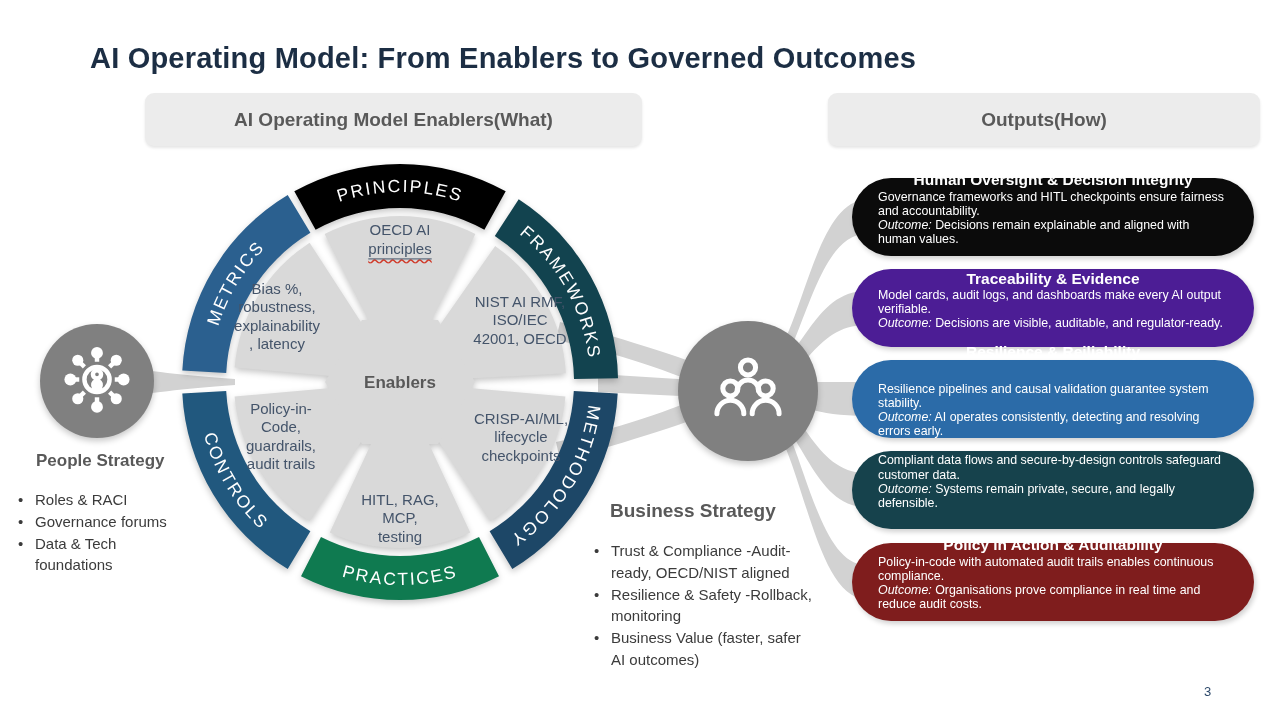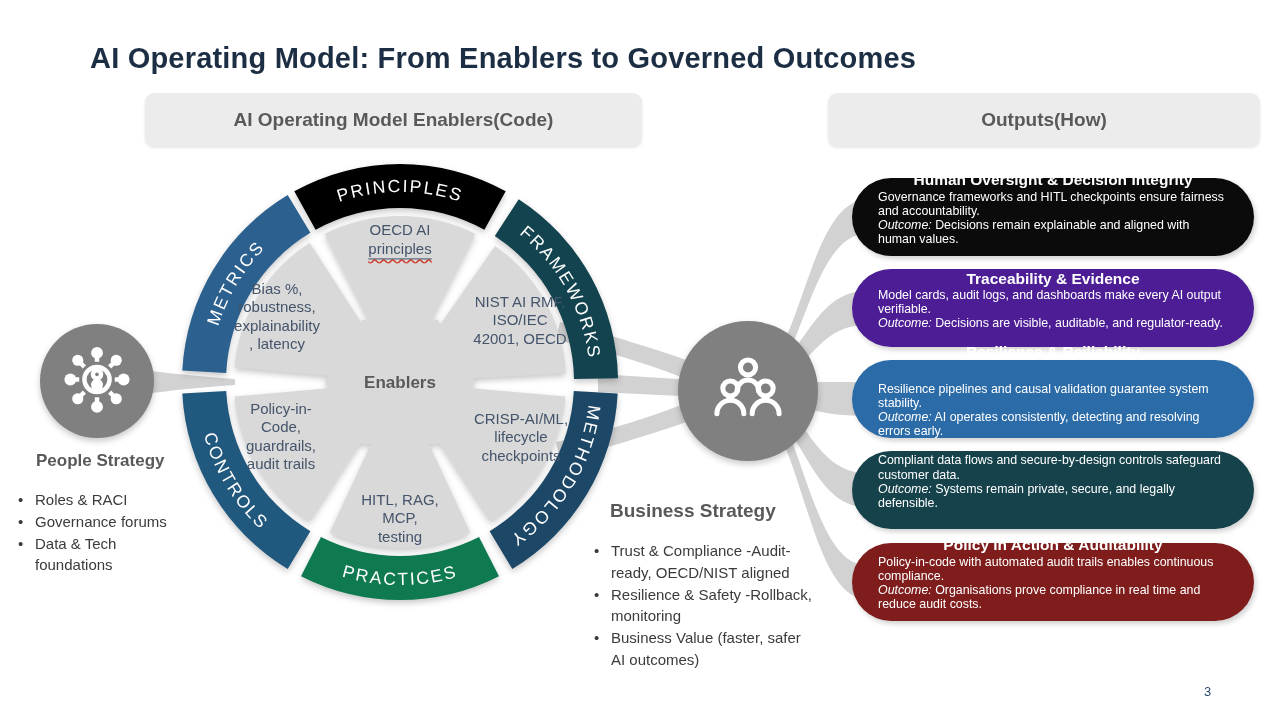--- a/index.html
+++ b/index.html
@@ -73,21 +73,21 @@
     <path class="ribbon" d="M744 382 C800 382,806 291,866 291 L866 325 C806 325,800 400,744 400 Z"></path>
     <path class="ribbon" d="M744 382 C800 382,806 382,866 382 L866 416 C806 416,800 400,744 400 Z"></path>
     <path class="ribbon" d="M744 382 C800 382,806 473,866 473 L866 507 C806 507,800 400,744 400 Z"></path>
     <path class="ribbon" d="M744 382 C800 382,806 565,866 565 L866 599 C806 599,800 400,744 400 Z"></path>
   </svg>
 
   <div class="abs slide-title">AI Operating Model: From Enablers to Governed Outcomes</div>
 
   <div class="abs banner banner-left">
     <div>AI Operating Model Enablers</div>
-    <div>(Code)</div>
+    <div>(What)</div>
   </div>
   <div class="abs banner banner-right">
     <div>Outputs</div>
     <div>(How)</div>
   </div>
 
   <svg class="wheel abs" width="464" height="464" viewBox="0 0 464 464">
 
     <path d="M126.3 41.3 A218 218 0 0 1 337.7 41.3 L316.4 79.8 A174 174 0 0 0 147.6 79.8 Z" fill="#000000"></path>
     <path d="M350.7 49.2 A218 218 0 0 1 450.0 228.2 L406.0 229.0 A174 174 0 0 0 326.8 86.1 Z" fill="#12434f"></path>

